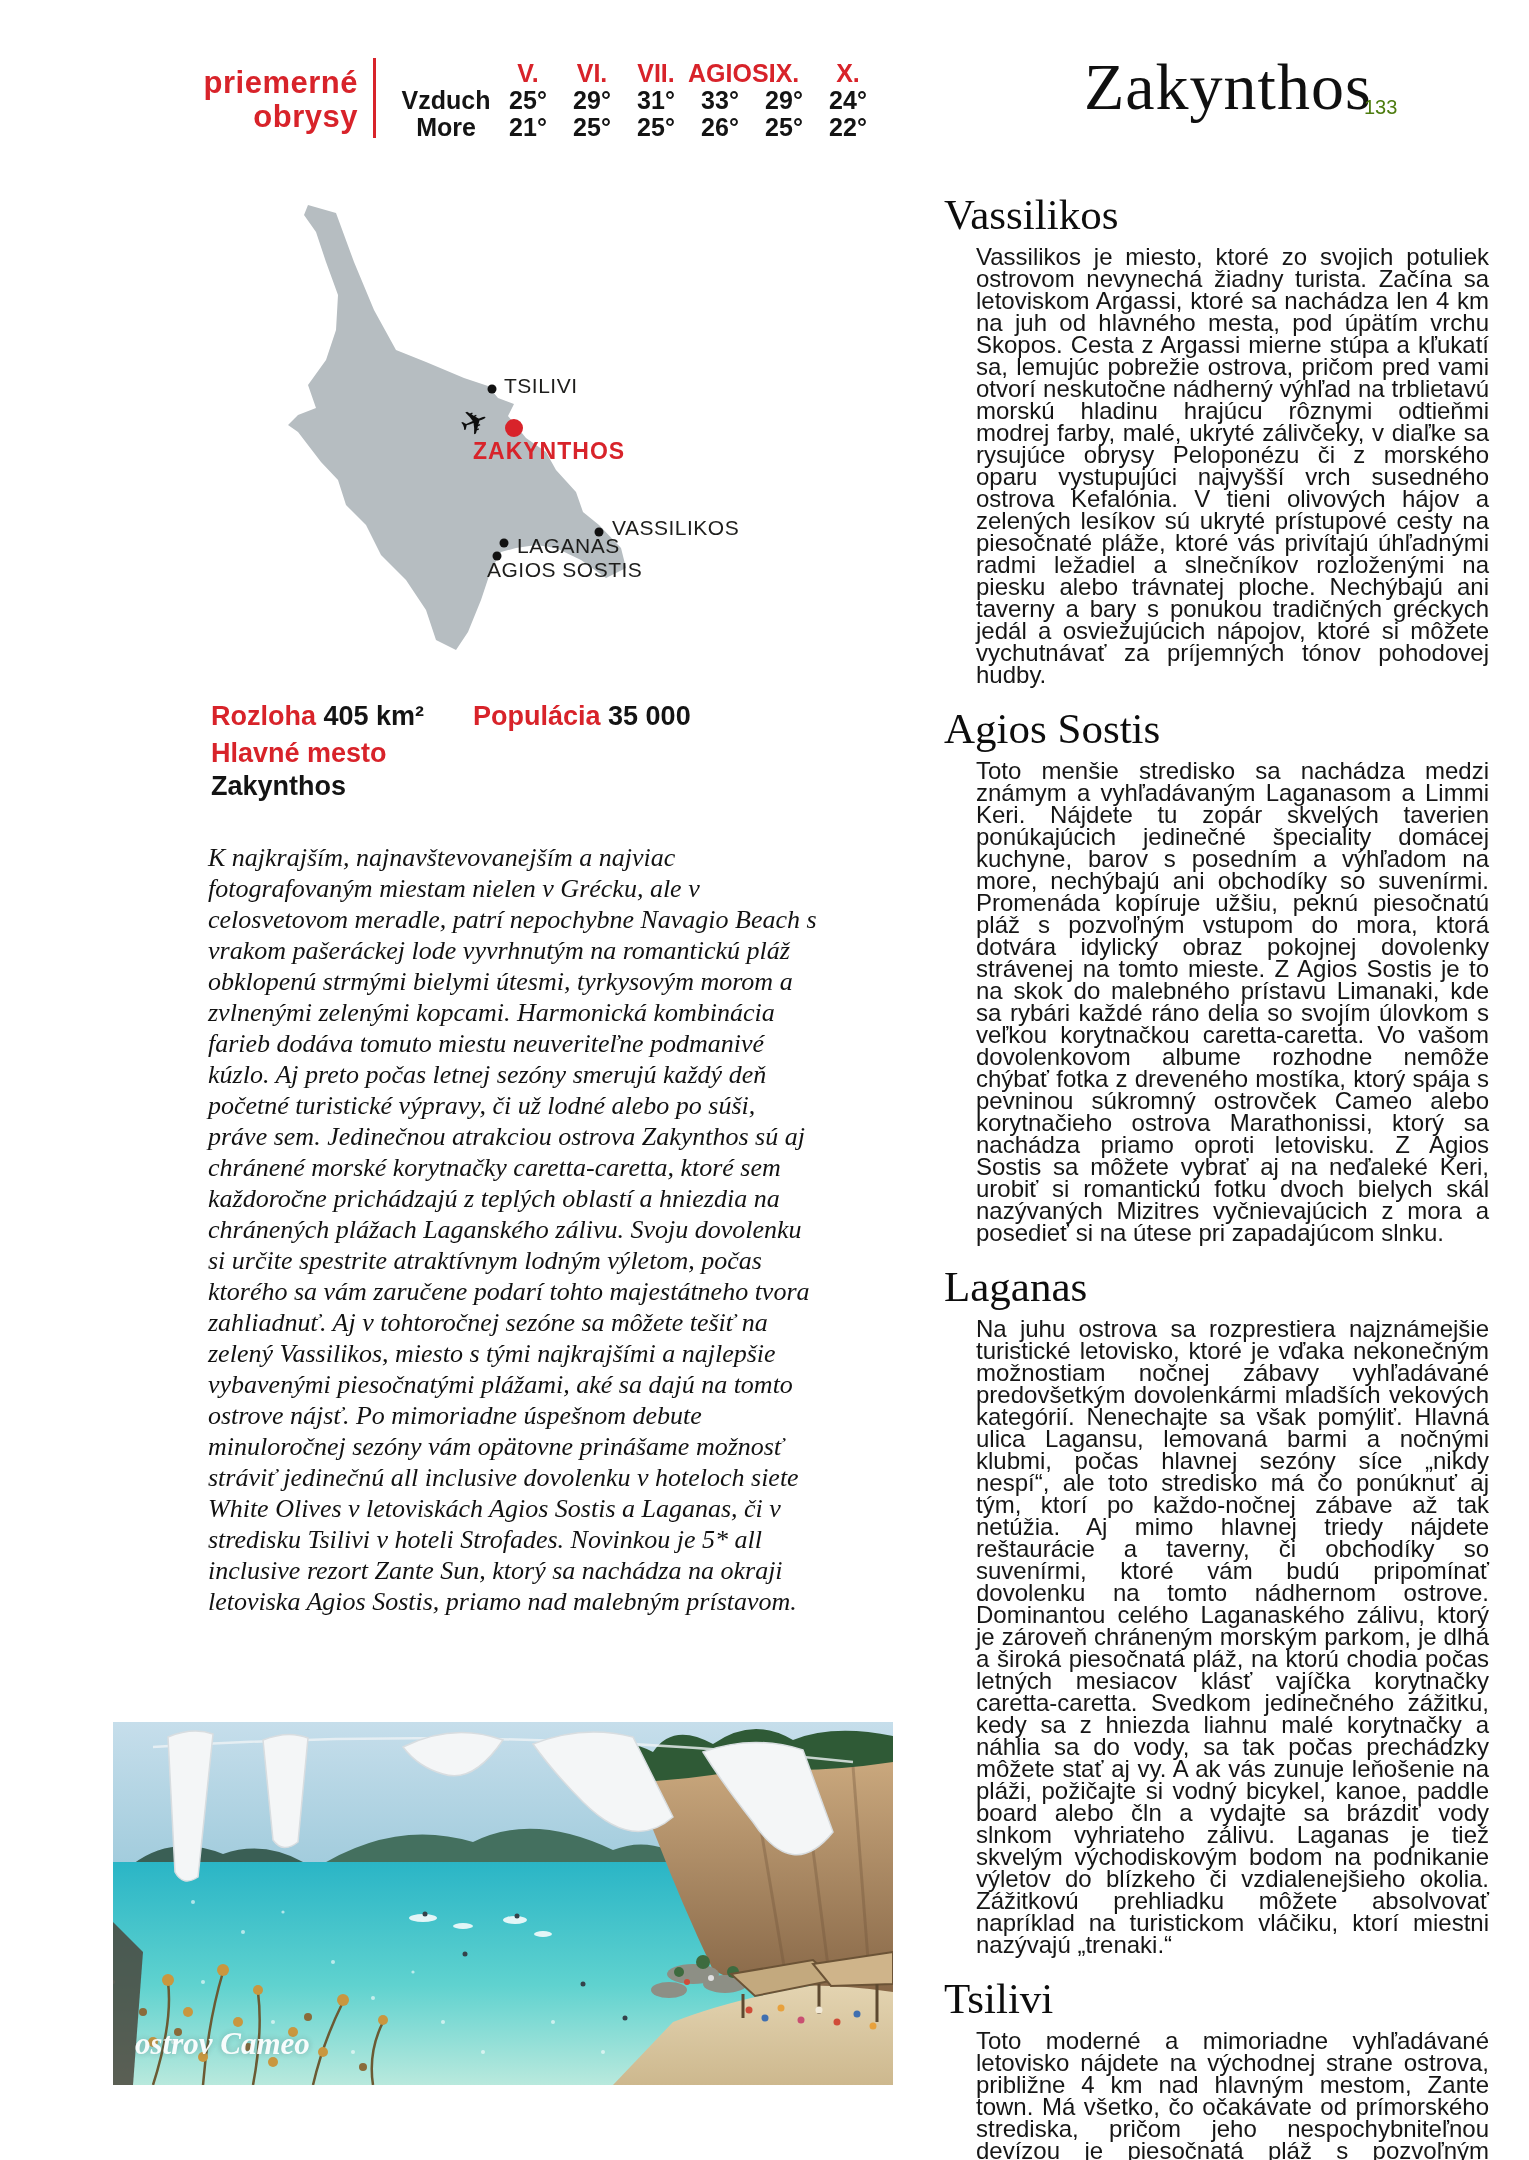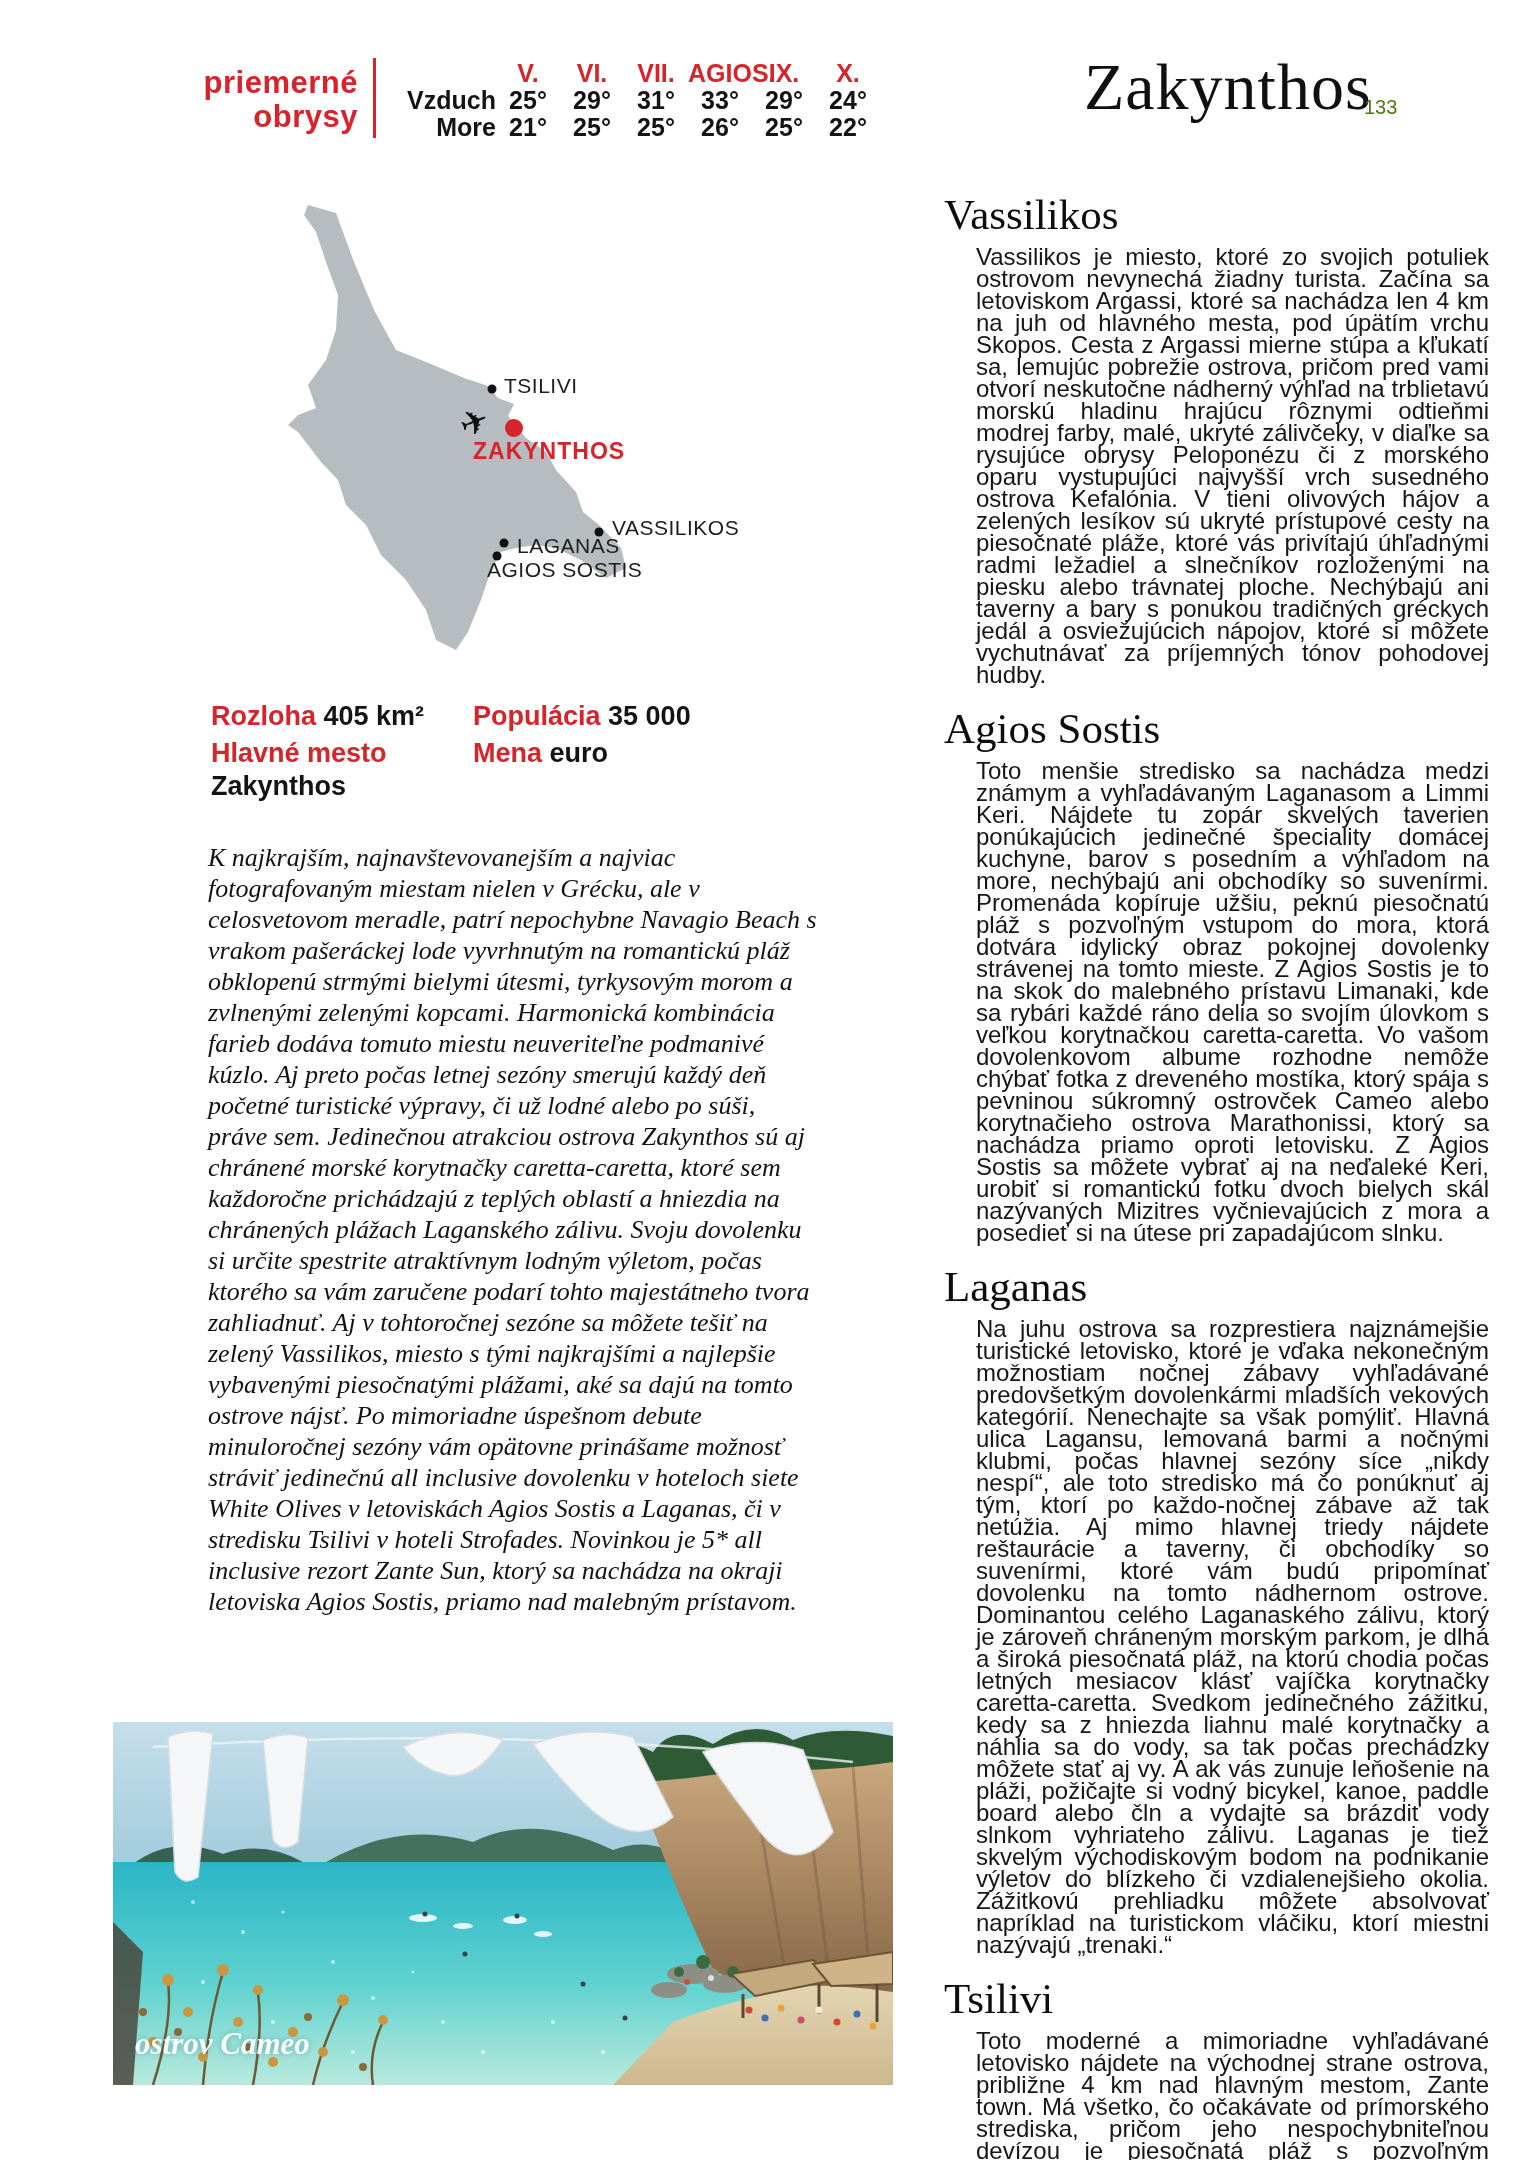--- a/index.html
+++ b/index.html
@@ -7,21 +7,21 @@
         font-family:"Liberation Sans",sans-serif;color:#141414;margin-left:36px;}
   :root{--red:#d8232a;--mapgray:#b6bdc1;--blue:#4d83c0;}
 
   
   .temps-label{position:absolute;left:150px;top:66px;width:172px;text-align:right;
     color:var(--red);font-weight:bold;font-size:31px;line-height:34px;letter-spacing:.5px;}
   .temps-divider{position:absolute;left:337px;top:58px;width:3px;height:80px;background:var(--red);}
   .temps-table{position:absolute;left:352px;top:60px;display:grid;
     grid-template-columns:108px repeat(6,64px);font-weight:bold;font-size:25px;line-height:27px;}
   .temps-table .cell{text-align:center;}
-  .temps-table .rowlab{text-align:right;padding-left:8px;}
+  .temps-table .rowlab{text-align:center;padding-left:8px;}
   .temps-table .month{color:var(--red);}
 
   
   .page-title{position:absolute;left:1048px;top:52px;font-family:"Liberation Serif",serif;
     font-size:66px;line-height:70px;color:#101010;letter-spacing:1px;}
   .page-number{position:absolute;left:1328px;top:96px;font-size:20px;color:#4d7c0f;}
 
   
   .map-wrap{position:absolute;left:200px;top:190px;width:420px;height:470px;}
   .map-label{position:absolute;font-size:21px;letter-spacing:.5px;color:#1d1d1b;white-space:nowrap;}
@@ -121,24 +121,20 @@
       <span class="red">Rozloha</span>
       <span>405 km²</span>
     </div>
     <div>
       <span class="red">Populácia</span>
       <span>35 000</span>
     </div>
     <div>
       <span class="red">Hlavné mesto</span>
       <span>Zakynthos</span>
-    </div>
-    <div>
-      <span class="red">Mena</span>
-      <span>euro</span>
     </div>
   </div>
 
   <div class="intro">K najkrajším, najnavštevovanejším a najviac fotografovaným miestam nielen v Grécku, ale v celosvetovom meradle, patrí nepochybne Navagio Beach s vrakom pašeráckej lode vyvrhnutým na romantickú pláž obklopenú strmými bielymi útesmi, tyrkysovým morom a zvlnenými zelenými kopcami. Harmonická kombinácia farieb dodáva tomuto miestu neuveriteľne podmanivé kúzlo. Aj preto počas letnej sezóny smerujú každý deň početné turistické výpravy, či už lodné alebo po súši, práve sem. Jedinečnou atrakciou ostrova Zakynthos sú aj chránené morské korytnačky caretta-caretta, ktoré sem každoročne prichádzajú z teplých oblastí a hniezdia na chránených plážach Laganského zálivu. Svoju dovolenku si určite spestrite atraktívnym lodným výletom, počas ktorého sa vám zaručene podarí tohto majestátneho tvora zahliadnuť. Aj v tohtoročnej sezóne sa môžete tešiť na zelený Vassilikos, miesto s tými najkrajšími a najlepšie vybavenými piesočnatými plážami, aké sa dajú na tomto ostrove nájsť. Po mimoriadne úspešnom debute minuloročnej sezóny vám opätovne prinášame možnosť stráviť jedinečnú all inclusive dovolenku v hoteloch siete White Olives v letoviskách Agios Sostis a Laganas, či v stredisku Tsilivi v hoteli Strofades. Novinkou je 5* all inclusive rezort Zante Sun, ktorý sa nachádza na okraji letoviska Agios Sostis, priamo nad malebným prístavom.</div>
 
   <div class="right-col">
     <div class="section">
       <h2>Vassilikos</h2>
       <div class="body">Vassilikos je miesto, ktoré zo svojich potuliek ostrovom nevynechá žiadny turista. Začína sa letoviskom Argassi, ktoré sa nachádza len 4 km na juh od hlavného mesta, pod úpätím vrchu Skopos. Cesta z Argassi mierne stúpa a kľukatí sa, lemujúc pobrežie ostrova, pričom pred vami otvorí neskutočne nádherný výhľad na trblietavú morskú hladinu hrajúcu rôznymi odtieňmi modrej farby, malé, ukryté zálivčeky, v diaľke sa rysujúce obrysy Peloponézu či z morského oparu vystupujúci najvyšší vrch susedného ostrova Kefalónia. V tieni olivových hájov a zelených lesíkov sú ukryté prístupové cesty na piesočnaté pláže, ktoré vás privítajú úhľadnými radmi ležadiel a slnečníkov rozloženými na piesku alebo trávnatej ploche. Nechýbajú ani taverny a bary s ponukou tradičných gréckych jedál a osviežujúcich nápojov, ktoré si môžete vychutnávať za príjemných tónov pohodovej hudby.</div>
     </div>

